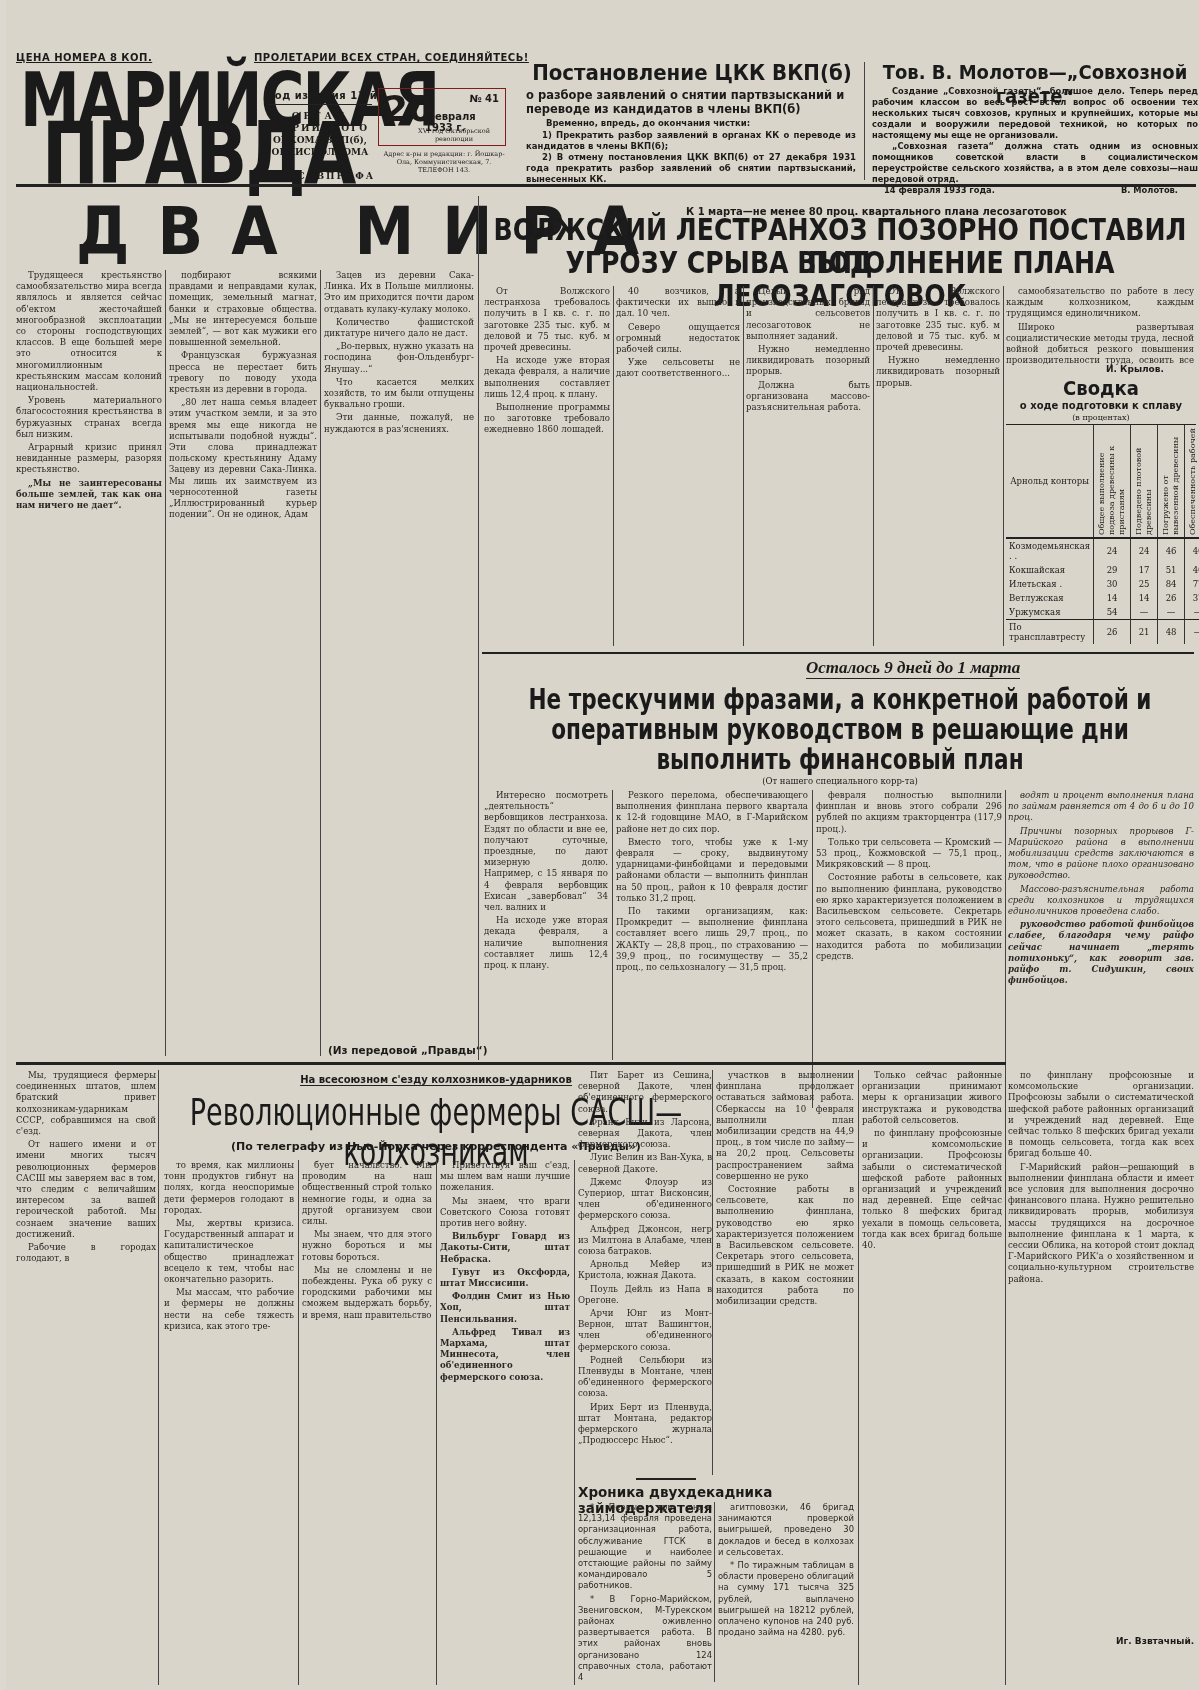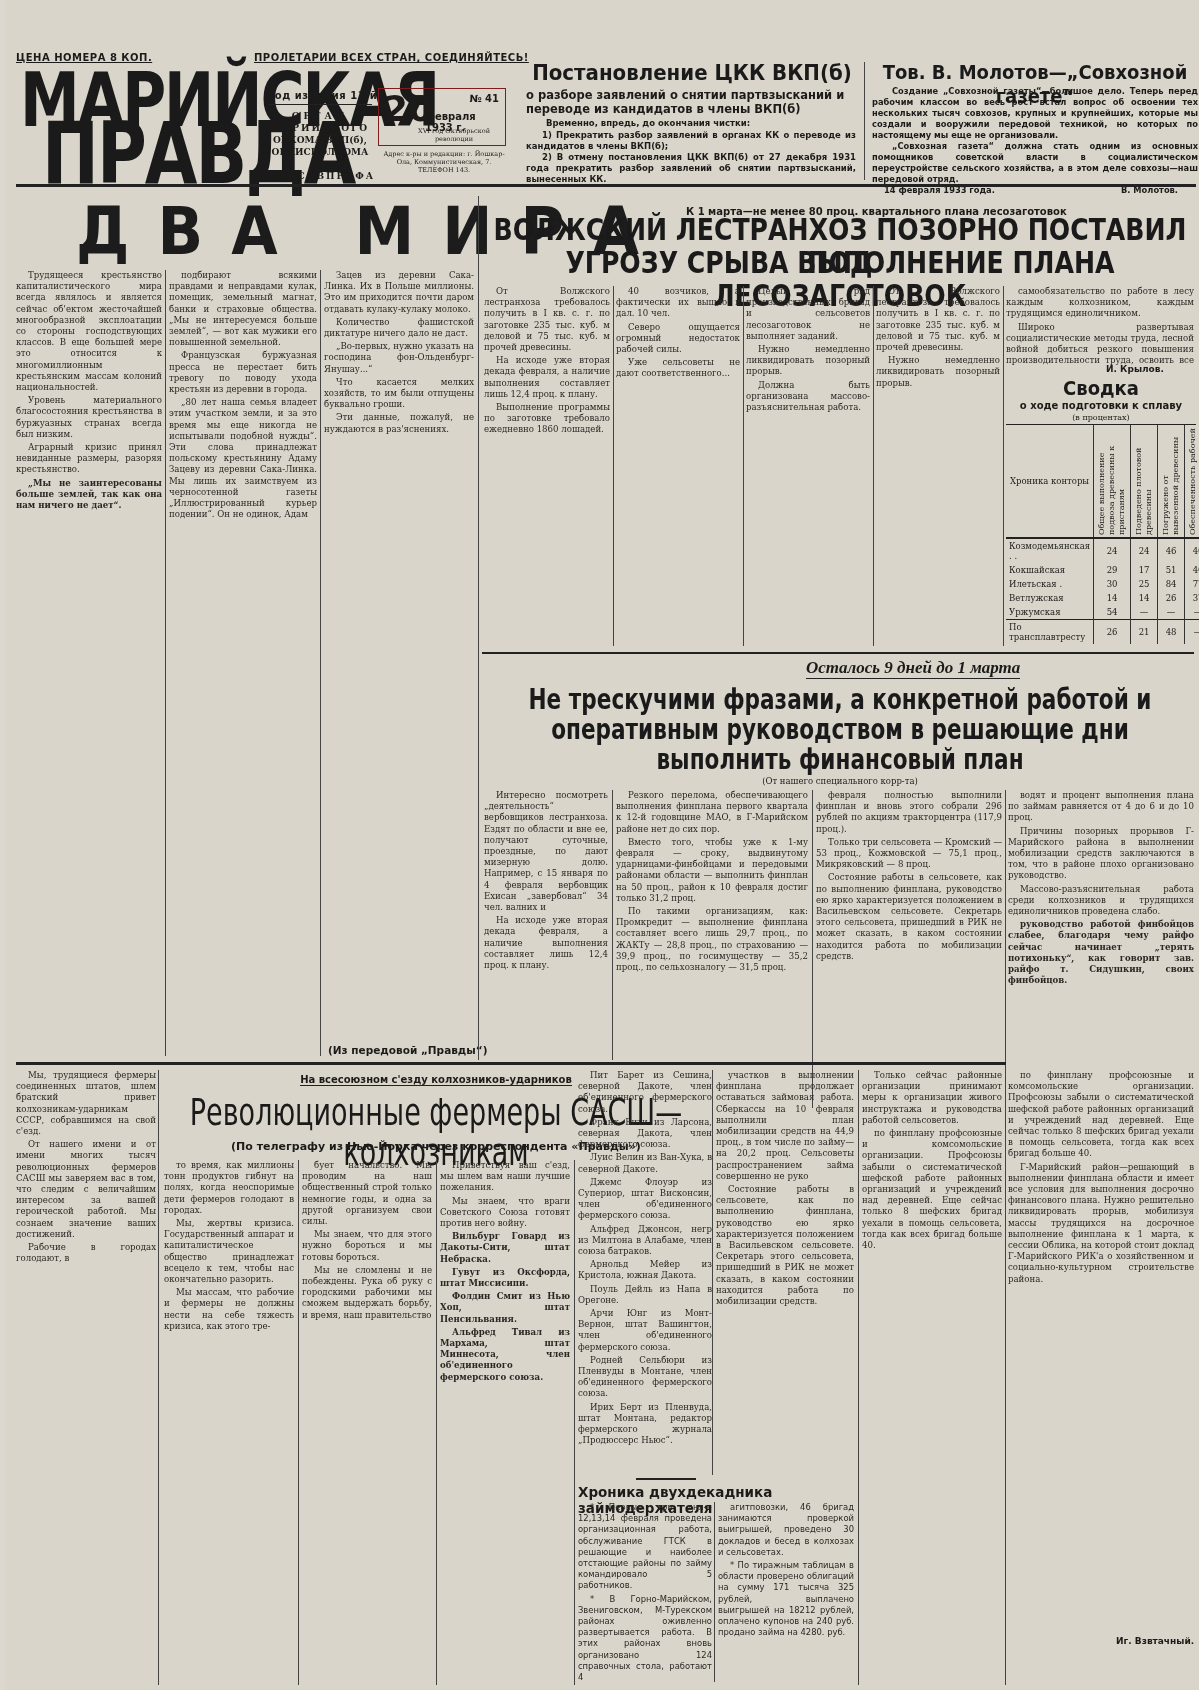--- a/index.html
+++ b/index.html
@@ -65,21 +65,21 @@
       <span>14 февраля 1933 года.</span>
       <span>В. Молотов.</span>
     </div>
   </div>
 
   <div class="rule" style="left:10px;top:184px;width:1180px;height:3px;"></div>
 
   <div class="abs" style="left:70px;top:196px;font-family:'DejaVu Sans',sans-serif;font-weight:900;font-size:60px;letter-spacing:28px;line-height:64px;color:#1c1c1c;transform:scaleY(1.1);transform-origin:top left;">ДВА МИРА</div>
 
   <div class="col" style="left:10px;top:270px;width:146px;height:786px;">
-    <p>Трудящееся крестьянство капиталистического мира всегда являлось и является сейчас об'ектом жесточайшей многообразной эксплоатации со стороны господствующих классов. В еще большей мере это относится к многомиллионным крестьянским массам колоний национальностей.</p>
+    <p>Трудящееся крестьянство самообязательство мира всегда являлось и является сейчас об'ектом жесточайшей многообразной эксплоатации со стороны господствующих классов. В еще большей мере это относится к многомиллионным крестьянским массам колоний национальностей.</p>
     <p>Уровень материального благосостояния крестьянства в буржуазных странах всегда был низким.</p>
     <p>Аграрный кризис принял невиданные размеры, разоряя крестьянство.</p>
     <p class="b">„Мы не заинтересованы больше землей, так как она нам ничего не дает“.</p>
   </div>
   <div class="vline" style="left:159px;top:270px;height:786px;"></div>
   <div class="col" style="left:163px;top:270px;width:148px;height:786px;">
     <p>подбирают всякими правдами и неправдами кулак, помещик, земельный магнат, банки и страховые общества. „Мы не интересуемся больше землей“, — вот как мужики его повышенной земельной.</p>
     <p>Французская буржуазная пресса не перестает бить тревогу по поводу ухода крестьян из деревни в города.</p>
     <p>„80 лет наша семья владеет этим участком земли, и за это время мы еще никогда не испытывали подобной нужды“. Эти слова принадлежат польскому крестьянину Адаму Зацеву из деревни Сака-Линка. Мы лишь их заимствуем из черносотенной газеты „Иллюстрированный курьер подении“. Он не одинок, Адам</p>
   </div>
@@ -128,21 +128,21 @@
   </div>
   <div class="abs" style="left:1100px;top:364px;font-family:'DejaVu Sans',sans-serif;font-weight:bold;font-size:9px;">И. Крылов.</div>
 
   <div class="abs headline" style="left:1000px;top:376px;width:190px;font-size:20px;line-height:24px;">Сводка</div>
   <div class="abs" style="left:1000px;top:400px;width:190px;text-align:center;font-family:'DejaVu Sans',sans-serif;font-weight:bold;font-size:10px;">о ходе подготовки к сплаву</div>
   <div class="abs" style="left:1000px;top:413px;width:190px;text-align:center;font-size:8px;">(в процентах)</div>
   <div class="abs" style="left:1000px;top:424px;width:190px;border-top:1.5px solid #222;">
     <table class="svodka" style="width:190px;">
       <tbody>
           <tr>
-        <th style="border-left:none;width:52px;">Хроника конторы</th>
+        <th style="border-left:none;width:52px;">Арнольд конторы</th>
         <th>
               <div class="vert">Общее выполнение подвоза древесины к пристаням</div>
             </th>
         <th>
               <div class="vert">Подведено плотовой древесины</div>
             </th>
         <th>
               <div class="vert">Погружено от вывезенной древесины</div>
             </th>
         <th>
@@ -213,21 +213,21 @@
     <p>Вместо того, чтобы уже к 1-му февраля — сроку, выдвинутому ударницами-финбойцами и передовыми районами области — выполнить финплан на 50 проц., район к 10 февраля достиг только 31,2 проц.</p>
     <p>По такими организациям, как: Промкредит — выполнение финплана составляет всего лишь 29,7 проц., по ЖАКТу — 28,8 проц., по страхованию — 39,9 проц., по госимуществу — 35,2 проц., по сельхозналогу — 31,5 проц.</p>
   </div>
   <div class="vline" style="left:806px;top:790px;height:318px;"></div>
   <div class="col" style="left:810px;top:790px;width:186px;height:318px;">
     <p>февраля полностью выполнили финплан и вновь этого собрали 296 рублей по акциям тракторцентра (117,9 проц.).</p>
     <p>Только три сельсовета — Кромский — 53 проц., Кожмовской — 75,1 проц., Микряковский — 8 проц.</p>
     <p>Состояние работы в сельсовете, как по выполнению финплана, руководство ею ярко характеризуется положением в Васильевском сельсовете. Секретарь этого сельсовета, пришедший в РИК не может сказать, в каком состоянии находится работа по мобилизации средств.</p>
   </div>
   <div class="vline" style="left:999px;top:790px;height:318px;"></div>
-  <div class="col" style="left:1002px;top:790px;width:186px;height:318px;">
+  <div class="col" style="left:1002px;top:790px;width:186px;height:318px;font-style:italic;">
     <p>водят и процент выполнения плана по займам равняется от 4 до 6 и до 10 проц.</p>
     <p>Причины позорных прорывов Г-Марийского района в выполнении мобилизации средств заключаются в том, что в районе плохо организовано руководство.</p>
     <p>Массово-разъяснительная работа среди колхозников и трудящихся единоличников проведена слабо.</p>
     <p class="b">руководство работой финбойцов слабее, благодаря чему райфо сейчас начинает „терять потихоньку“, как говорит зав. райфо т. Сидушкин, своих финбойцов.</p>
   </div>
 
   <div class="rule" style="left:10px;top:1062px;width:990px;height:3px;"></div>
 
   <div class="col" style="left:10px;top:1070px;width:140px;height:615px;">
     <p>Мы, трудящиеся фермеры соединенных штатов, шлем братский привет колхозникам-ударникам СССР, собравшимся на свой с'езд.</p>

